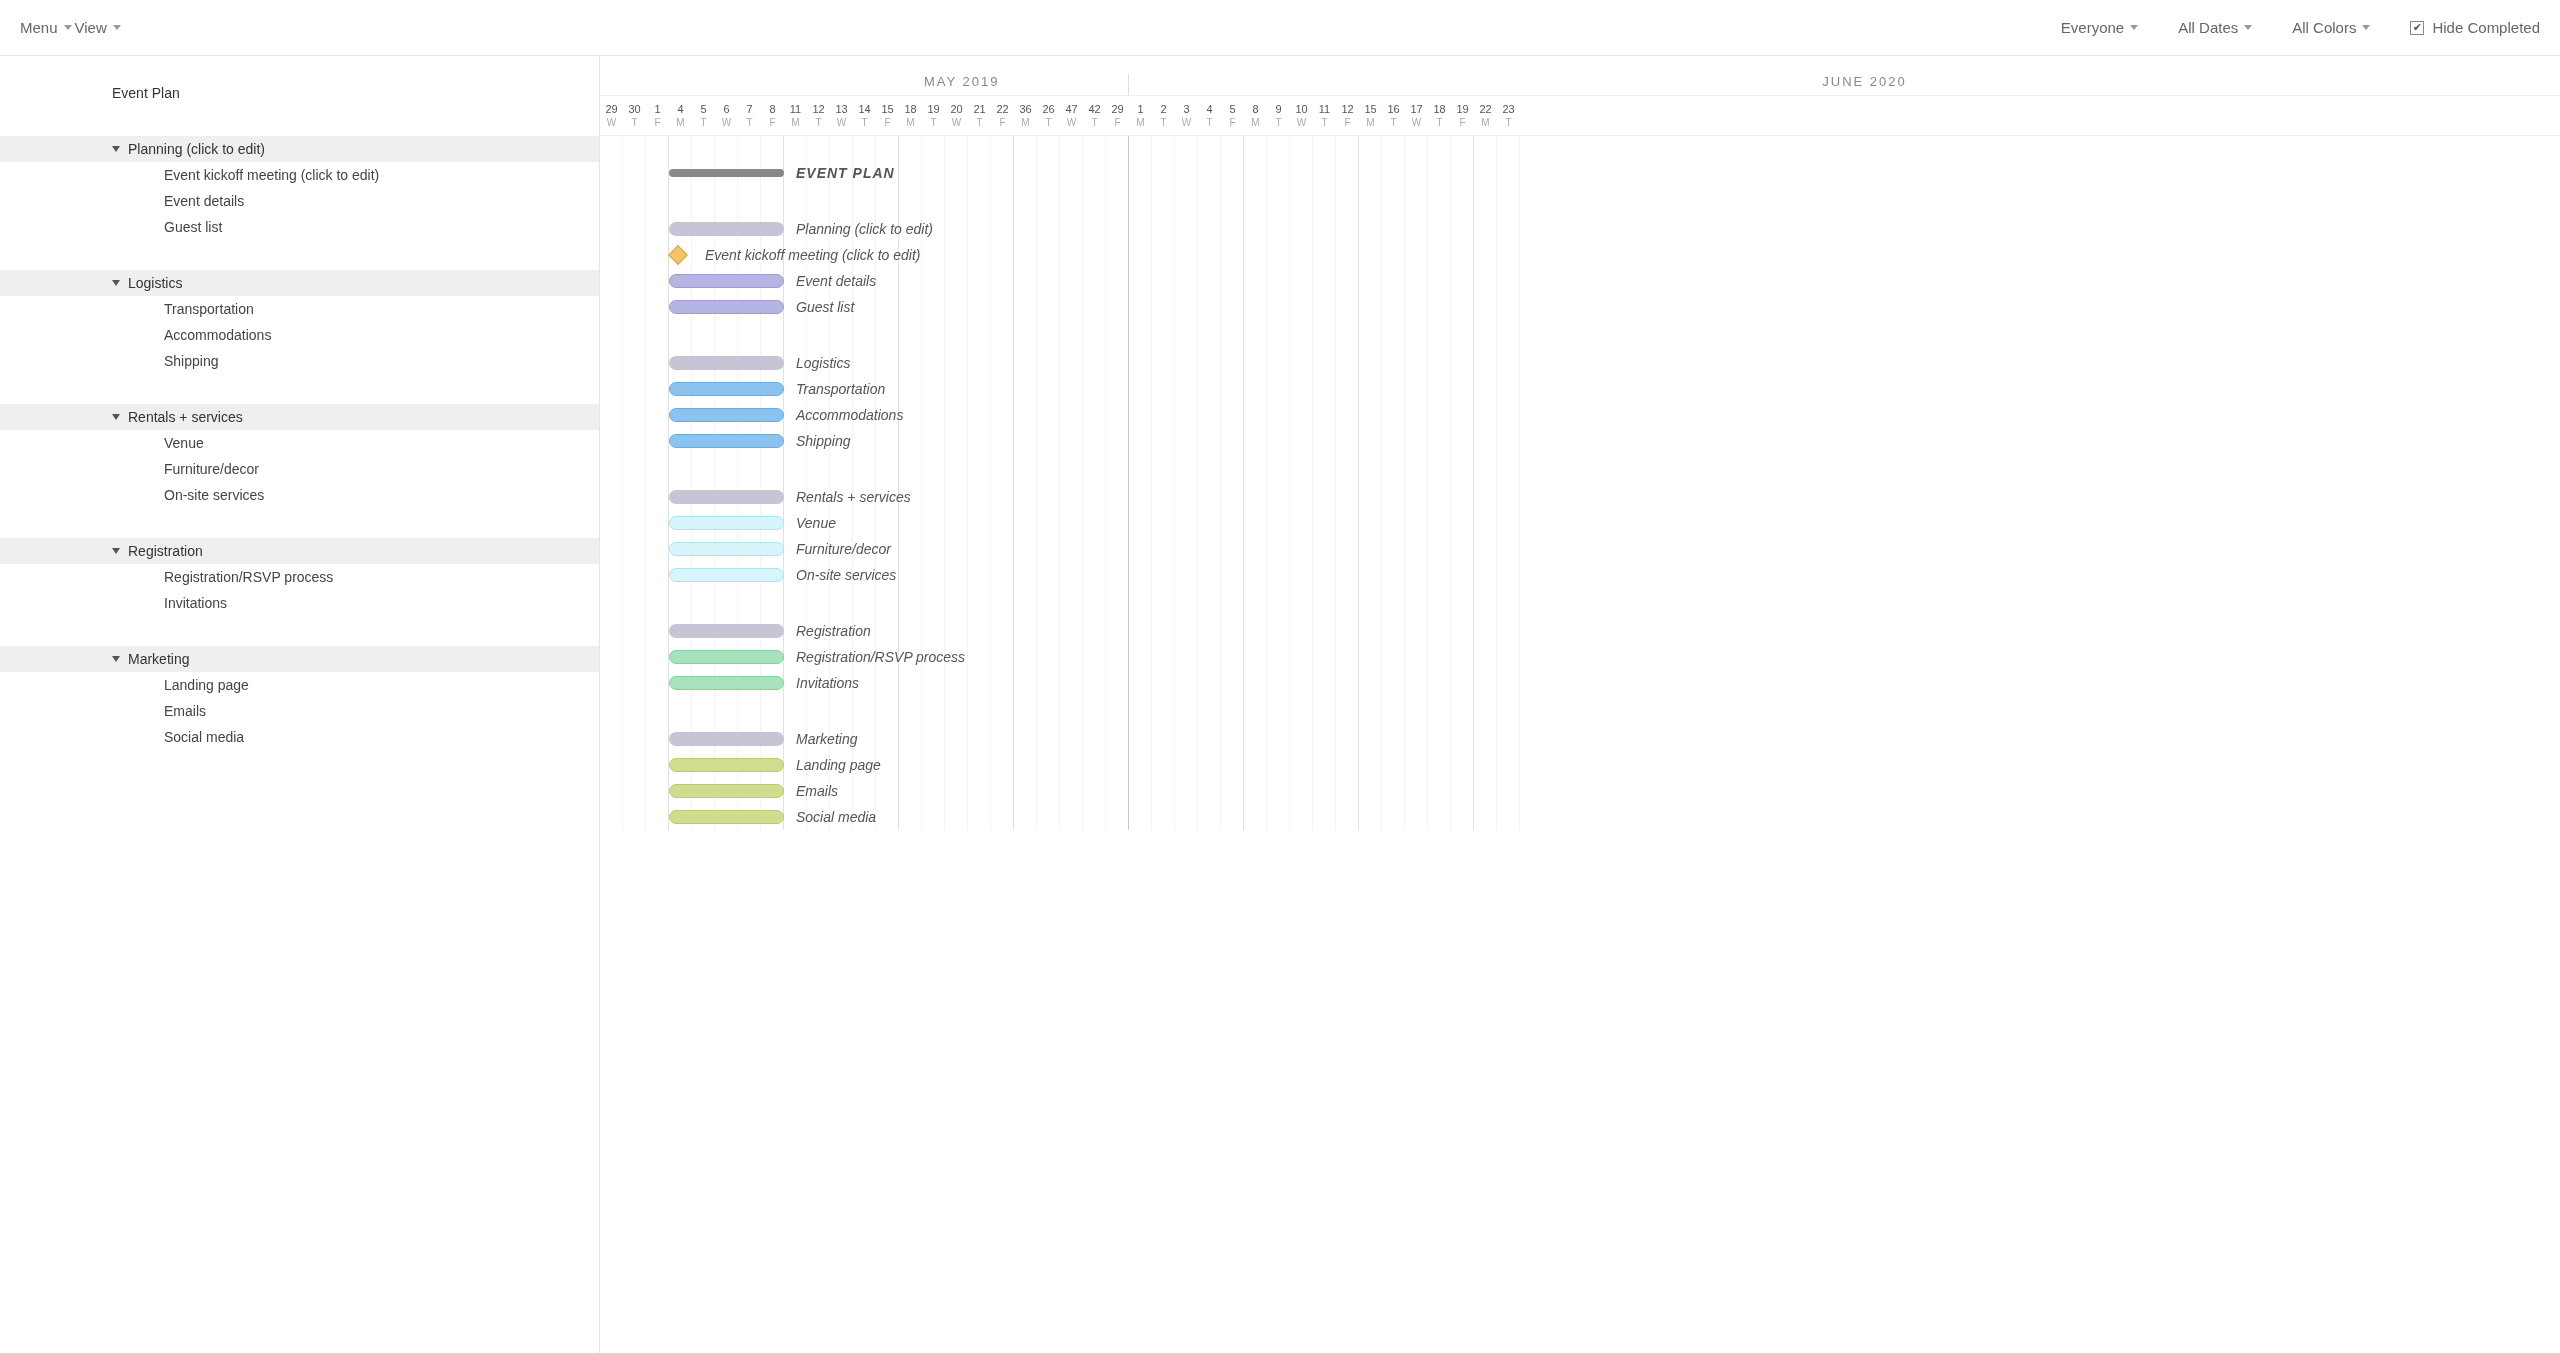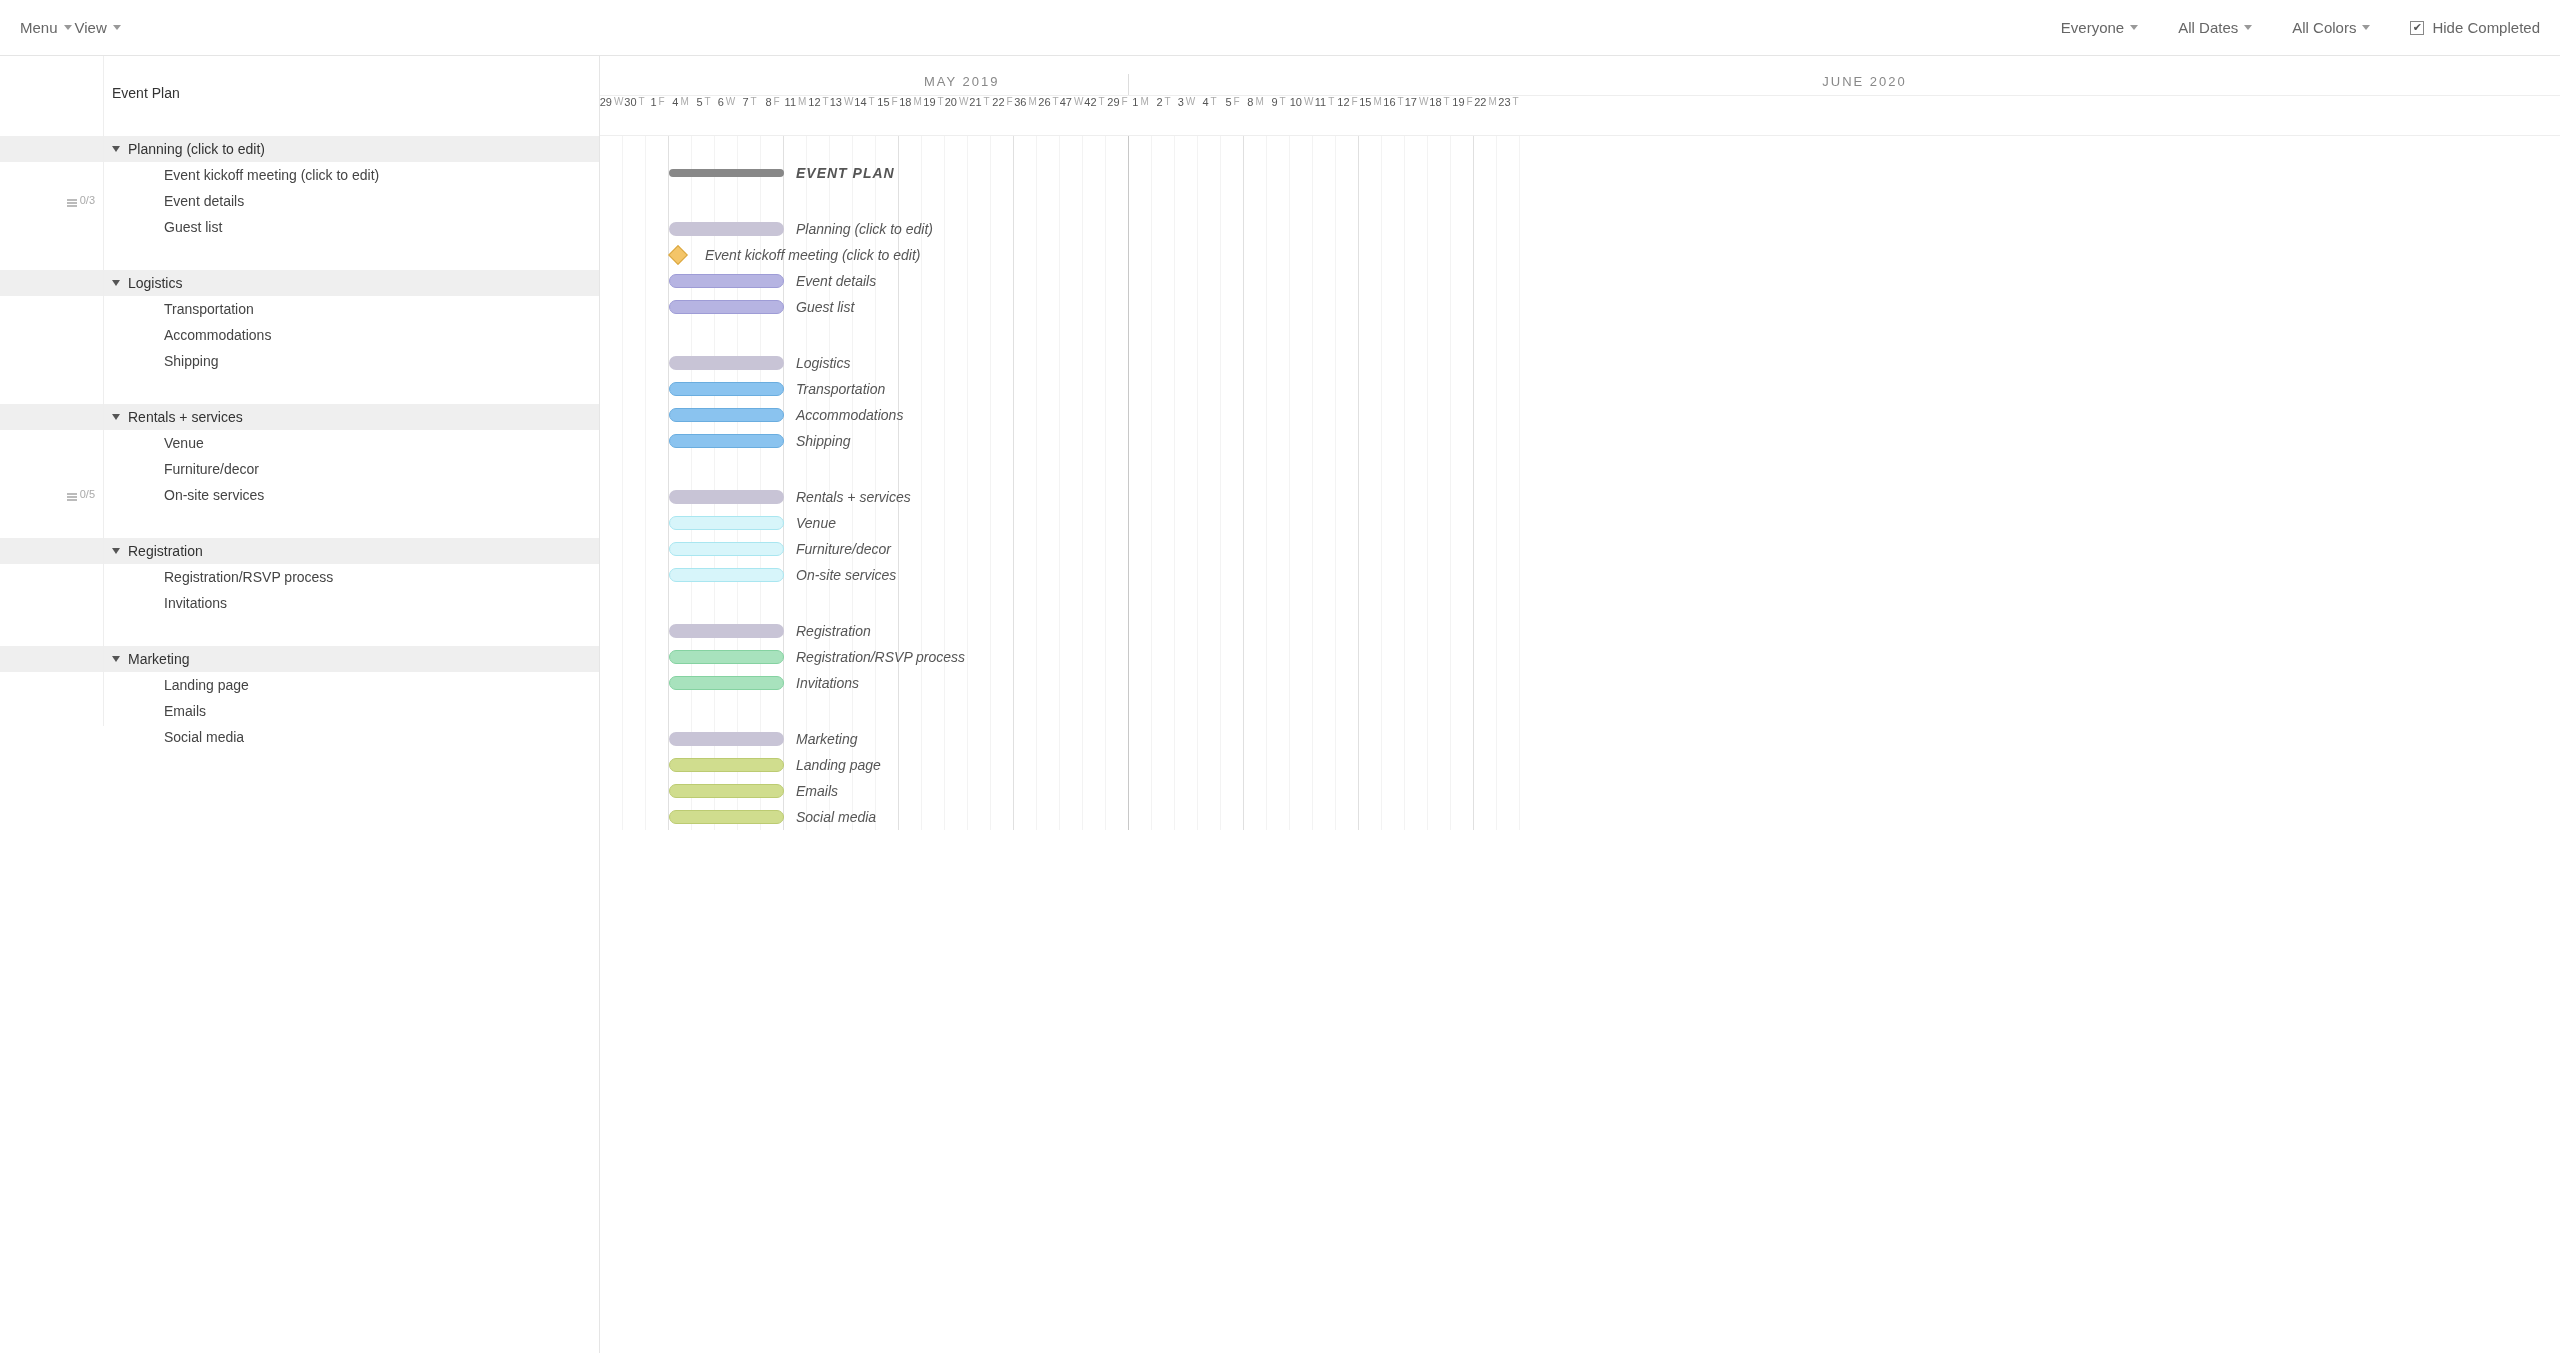--- a/index.html
+++ b/index.html
@@ -75,21 +75,21 @@
   .month-header {
     display: flex; border-bottom: 1px solid #eee; height: 40px;
     font-size: 13px; color: #888; align-items: flex-end;
     letter-spacing: 2px;
   }
   .month-header > div { text-align: center; padding-bottom: 6px; }
   .day-header {
     display: flex; border-bottom: 1px solid #eee; height: 40px;
     font-size: 11px; color:#666;
   }
-  .day-cell { width: 23px; flex-shrink:0; text-align:center; display:flex; flex-direction:row; justify-content:center; gap:2px;}
+  .day-cell { width: 23px; flex-shrink:0; text-align:center; display:flex; flex-direction:column; justify-content:center; gap:2px;}
   .day-cell .dnum { font-size:11px; font-weight:500; color:#555;}
   .day-cell .dlet { font-size:10px; color:#aaa;}
   .chart-area { position: relative; }
   .gridlines { position:absolute; inset:0; display:flex; }
   .gline { width:23px; flex-shrink:0; border-right:1px solid #f3f3f3; }
   .week-sep { border-right:1px solid #e0e0e0; }
   .month-sep { border-right:1px solid #c8c8c8; }
   .chart-rows { position:relative; }
   .chart-row { height:26px; display:flex; align-items:center; }
   .chart-row.spacer { height:30px; }
@@ -142,31 +142,20 @@
     <label class="hide-completed">
       <span class="checkbox-mark">✔</span>
       <span>Hide Completed</span>
     </label>
   </div>
 </div>
 
 <div class="workspace">
 
   <div class="sidebar">
-    <div class="badge-col" style="height: 670px;">
-
-    <div class="badge" style="top:138px">
-           <span class="badge-icon"></span>
-           <span>0/3</span>
-         </div>
-        <div class="badge" style="top:432px">
-           <span class="badge-icon"></span>
-           <span>0/5</span>
-         </div>
-      </div>
     <div id="sidebar-rows">
         <div class="row project">
           <span>Event Plan</span>
         </div>
         <div class="row group">
      <span class="tri"></span>
      <span>Planning (click to edit)</span>
    </div>
         <div class="row task">
        <span>Event kickoff meeting (click to edit)</span>

